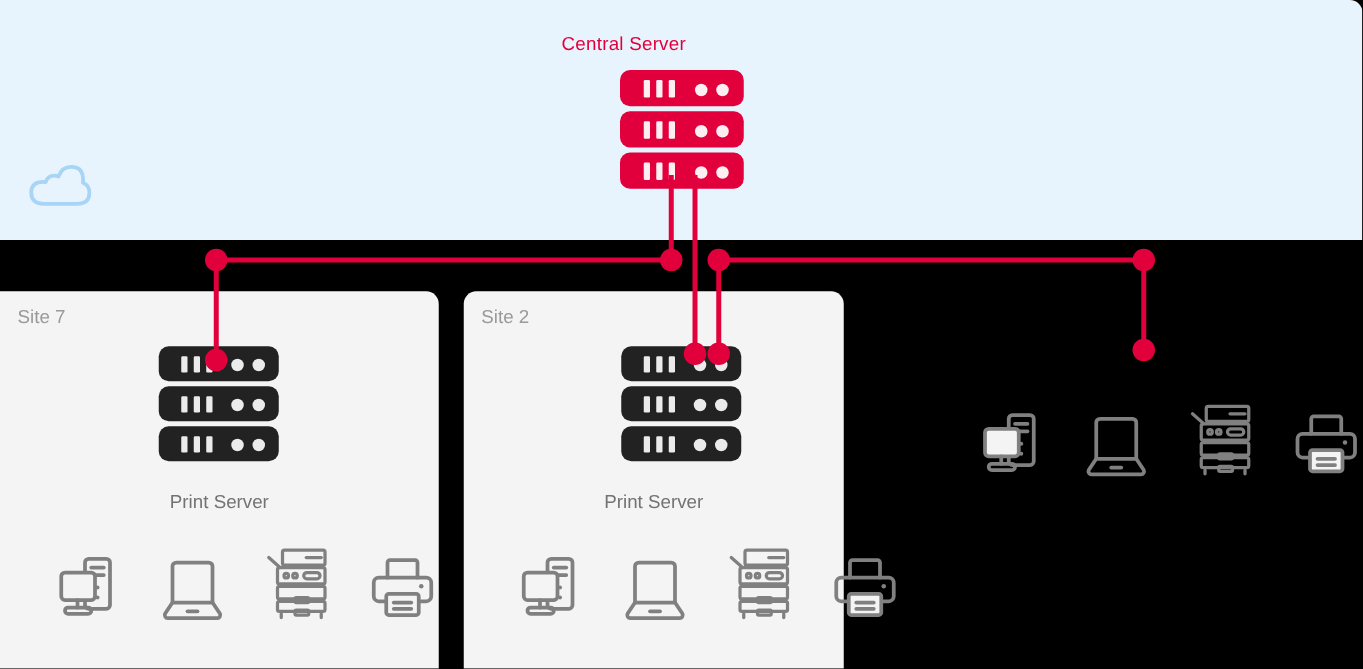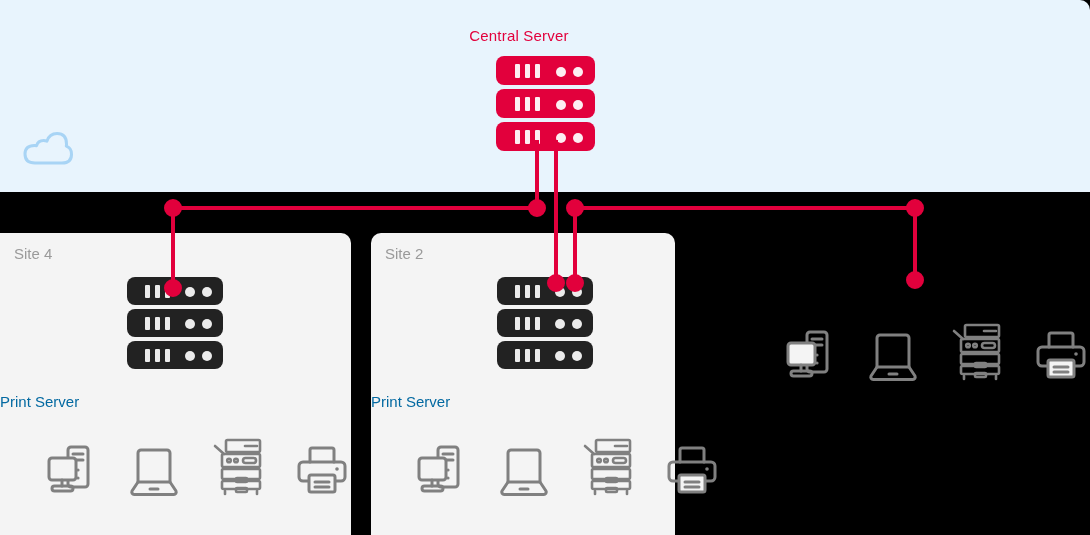--- a/index.html
+++ b/index.html
@@ -6,21 +6,21 @@
   body{font-family:"Liberation Sans","DejaVu Sans",sans-serif;}
   #stage{position:relative;width:1090px;height:535px;background:#000;overflow:hidden;}
 
   
   .wan-band{position:absolute;left:0;top:0;width:1090px;height:192px;
             background:#e8f4fd;border-radius:0 10px 0 0;}
   .cloud-icon{position:absolute;left:22px;top:131px;width:52px;height:34px;}
 
   
   .central-label{position:absolute;left:0;top:27px;width:998px;text-align:center;
-                 font-size:15px;color:#e2003c;letter-spacing:.2px;padding-left:20px;}
+                 font-size:15px;color:#e2003c;letter-spacing:.2px;}
   .rack{position:absolute;}
   .rack-unit{position:relative;border-radius:8px;margin-bottom:4px;}
   .rack-unit .bars{position:absolute;display:flex;gap:5px;}
   .rack-unit .bar{width:5px;border-radius:1px;}
   .rack-unit .leds{position:absolute;display:flex;gap:7px;}
   .rack-unit .led{border-radius:50%;}
 
   
   .rack-central{left:496px;top:56px;width:99px;}
   .rack-central .rack-unit{width:99px;height:29px;background:#e2003c;}
@@ -38,22 +38,22 @@
   .rack-site .led{width:10px;height:10px;background:#ebebeb;}
   .rack-s1{left:127px;top:277px;}
   .rack-s2{left:497px;top:277px;}
 
   
   .site-panel{position:absolute;background:#f4f4f4;}
   .site-1{left:0px;top:233px;width:351px;height:302px;border-radius:0 10px 0 0;}
   .site-2{left:371px;top:233px;width:304px;height:302px;border-radius:10px 10px 0 0;}
   .site-3{left:740px;top:233px;width:350px;height:180px;border-radius:10px 0 0 10px;}
   .site-title{position:absolute;left:14px;top:12px;font-size:15px;color:#9a9a9a;}
-  .server-caption{position:absolute;width:100%;left:0;top:160px;
-                  font-size:15px;color:#0369a1;}
+  .server-caption{position:absolute;width:100%;text-align:center;left:0;top:160px;
+                  font-size:15px;color:#737373;}
 
   
   .device-row{position:absolute;display:flex;align-items:flex-end;}
   .dev{display:block;}
   .devrow-s1{left:46px;top:437px;gap:32px;}
   .devrow-s2{left:416px;top:437px;gap:32px;}
   .devrow-s3{left:785px;top:322px;gap:32px;}
 
   
   #wires{position:absolute;left:0;top:0;width:1090px;height:535px;pointer-events:none;}
@@ -106,21 +106,21 @@
           <span class="bar"></span>
       </div>
       <div class="leds">
         <span class="led"></span>
           <span class="led"></span>
       </div>
     </div>
   </div>
 
   <div class="site-panel site-1">
-    <div class="site-title">Site 4</div>
+    <div class="site-title">Site 7</div>
     <div class="server-caption">Print Server</div>
   </div>
 
   <div class="rack rack-site rack-s1">
     <div class="rack-unit">
       <div class="bars">
         <span class="bar"></span>
           <span class="bar"></span>
           <span class="bar"></span>
       </div>

